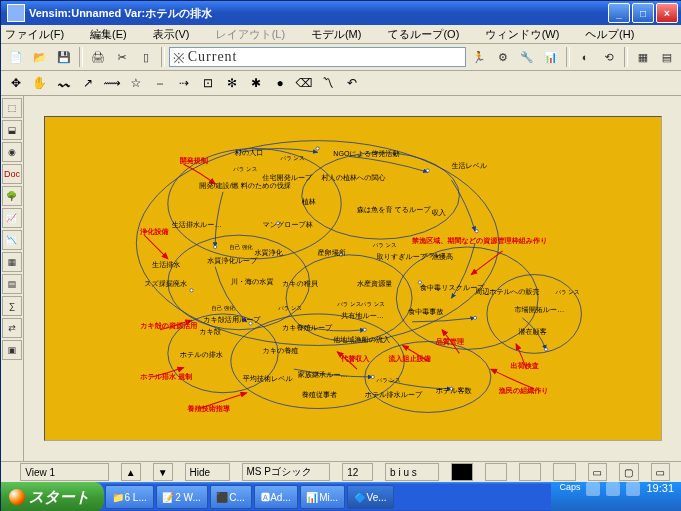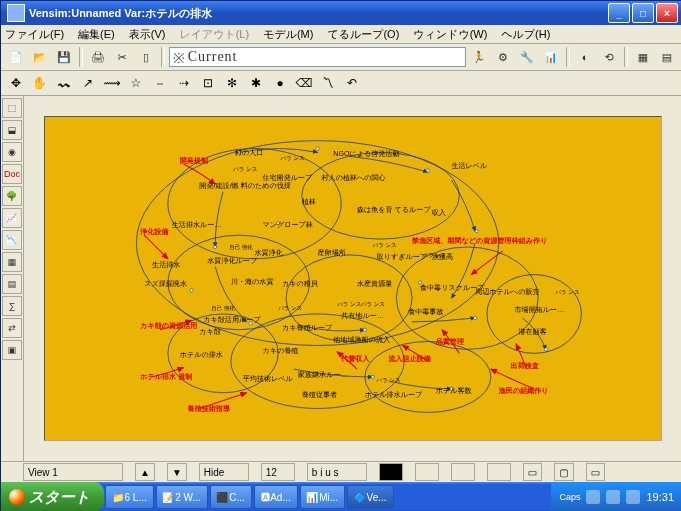--- a/index.html
+++ b/index.html
@@ -4,41 +4,41 @@
 <style>
   html,body{margin:0;padding:0;font-family:"MS PGothic","MS Gothic","Meiryo",sans-serif;font-size:11px;overflow:hidden;background:#fff}
   .window{width:681px;height:511px;display:flex;flex-direction:column;background:#ece9d8;border:1px solid #0a246a}
   .titlebar{height:24px;background:linear-gradient(180deg,#3a80f5 0%,#1e4fbd 50%,#1e4fbd 100%);display:flex;align-items:center;color:#fff;font-weight:bold;padding:0 2px}
   .titlebar .t-icon{width:16px;height:16px;background:#8ab4f8;margin:0 4px;border:1px solid #fff}
   .titlebar .title{flex:1}
   .win-btns{display:flex;gap:2px;margin-right:2px}
   .win-btn{width:20px;height:18px;border:1px solid #fff;display:flex;align-items:center;justify-content:center;font-size:10px;color:#fff;border-radius:2px}
   .win-btn.min,.win-btn.max{background:linear-gradient(180deg,#6aa7f8,#2a63c9)}
   .win-btn.close{background:linear-gradient(180deg,#f88,#c22)}
-  .menubar{height:18px;background:#ece9d8;display:flex;align-items:center;padding:0 4px;gap:14px;border-bottom:1px solid #aca899}
+  .menubar{height:18px;background:#ece9d8;display:flex;align-items:center;padding:0 4px;gap:26px;border-bottom:1px solid #aca899}
   .menubar span{cursor:default}
   .toolbar{height:26px;background:#ece9d8;display:flex;align-items:center;padding:0 4px;gap:2px;border-bottom:1px solid #aca899}
   .tbtn{width:20px;height:20px;border:1px solid #ece9d8;display:flex;align-items:center;justify-content:center;font-size:11px;color:#333;background:#ece9d8}
   .sep{width:2px;height:20px;border-left:1px solid #aca899;border-right:1px solid #fff;margin:0 2px}
   .varbox{flex:1;height:18px;border:1px solid #7f9db9;background:#fff;display:flex;align-items:center;padding:0 3px;font-family:"MS Gothic";font-size:14px;letter-spacing:1px;color:#333}
   .varbox .lbl{color:#666;margin-right:2px}
   .toolbar2{height:24px;background:#ece9d8;display:flex;align-items:center;padding:0 4px;gap:2px;border-bottom:1px solid #aca899}
   .tool2{width:22px;height:20px;display:flex;align-items:center;justify-content:center;font-size:12px;color:#000}
   .workarea{flex:1;display:flex;min-height:0}
   .sidebar{width:22px;background:#ece9d8;border-right:1px solid #aca899;display:flex;flex-direction:column;align-items:center;padding-top:2px;gap:2px}
   .side-btn{width:18px;height:18px;border:1px solid #aca899;font-size:9px;display:flex;align-items:center;justify-content:center;background:#ece9d8;color:#333}
   .canvas-wrap{flex:1;position:relative;background:#eab308;border:1px inset #aca899;margin:20px;overflow:hidden}
   svg.diagram{position:absolute;inset:0;width:100%;height:100%}
   .statusbar{height:20px;background:#ece9d8;display:flex;align-items:center;border-top:1px solid #aca899}
   .status-cell{border:1px solid #aca899;height:16px;display:flex;align-items:center;padding:0 4px;margin-right:12px;background:#ece9d8;font-size:10px}
   .taskbar{height:30px;background:linear-gradient(180deg,#3a93ff 0%,#245edc 8%,#245edc 92%,#1941a5 100%);display:flex;align-items:center}
   .start{height:30px;padding:0 14px 0 8px;background:linear-gradient(180deg,#5fc35a 0%,#3c9b34 50%,#2e7d27 100%);color:#fff;font-weight:bold;display:flex;align-items:center;border-radius:0 10px 10px 0;font-size:15px;font-style:italic}
   .start .orb{width:16px;height:16px;border-radius:50%;background:radial-gradient(circle at 30% 30%,#fff,#f80,#c00);margin-right:4px}
   .task-btn{height:22px;margin:0 1px;padding:0 6px;background:linear-gradient(180deg,#6aa7f8,#3d7be0);border:1px solid #2255aa;border-radius:2px;color:#fff;display:flex;align-items:center;font-size:10px;max-width:60px;overflow:hidden;white-space:nowrap}
-  .tray{margin-left:auto;height:30px;background:linear-gradient(180deg,#1e90ff,#1e62c0);display:flex;align-items:center;padding:0 8px;color:#fff;font-size:11px;gap:6px}
+  .tray{margin-left:auto;height:30px;background:linear-gradient(180deg,#1e90ff,#1e62c0);display:flex;align-items:flex-start;padding:0 8px;color:#fff;font-size:11px;gap:6px}
   .tray .ic{width:14px;height:14px;background:rgba(255,255,255,.4);border-radius:2px}
   text.node{font-size:9px;fill:#000}
   text.red{font-size:9px;fill:#d00;font-weight:bold}
   text.bal{font-size:7px;fill:#000}
 </style>
 </head>
 <body>
 
 <div class="window">
 
@@ -271,20 +271,21 @@
       </svg>
     </div>
   </div>
 
   <div class="statusbar">
     <div style="width:22px"></div>
     <div class="status-cell" style="width:90px">View 1</div>
     <div class="status-cell">▲</div>
     <div class="status-cell">▼</div>
     <div class="status-cell" style="width:40px">Hide</div>
+    <div class="status-cell" style="width:90px">MS Pゴシック</div>
     <div class="status-cell" style="width:24px">12</div>
     <div class="status-cell" style="width:50px">b i u s</div>
     <div class="status-cell" style="background:#000;width:14px"></div>
     <div class="status-cell" style="width:14px"></div>
     <div class="status-cell" style="width:14px"></div>
     <div class="status-cell" style="width:14px"></div>
     <div class="status-cell">▭</div>
     <div class="status-cell">▢</div>
     <div class="status-cell">▭</div>
   </div>

